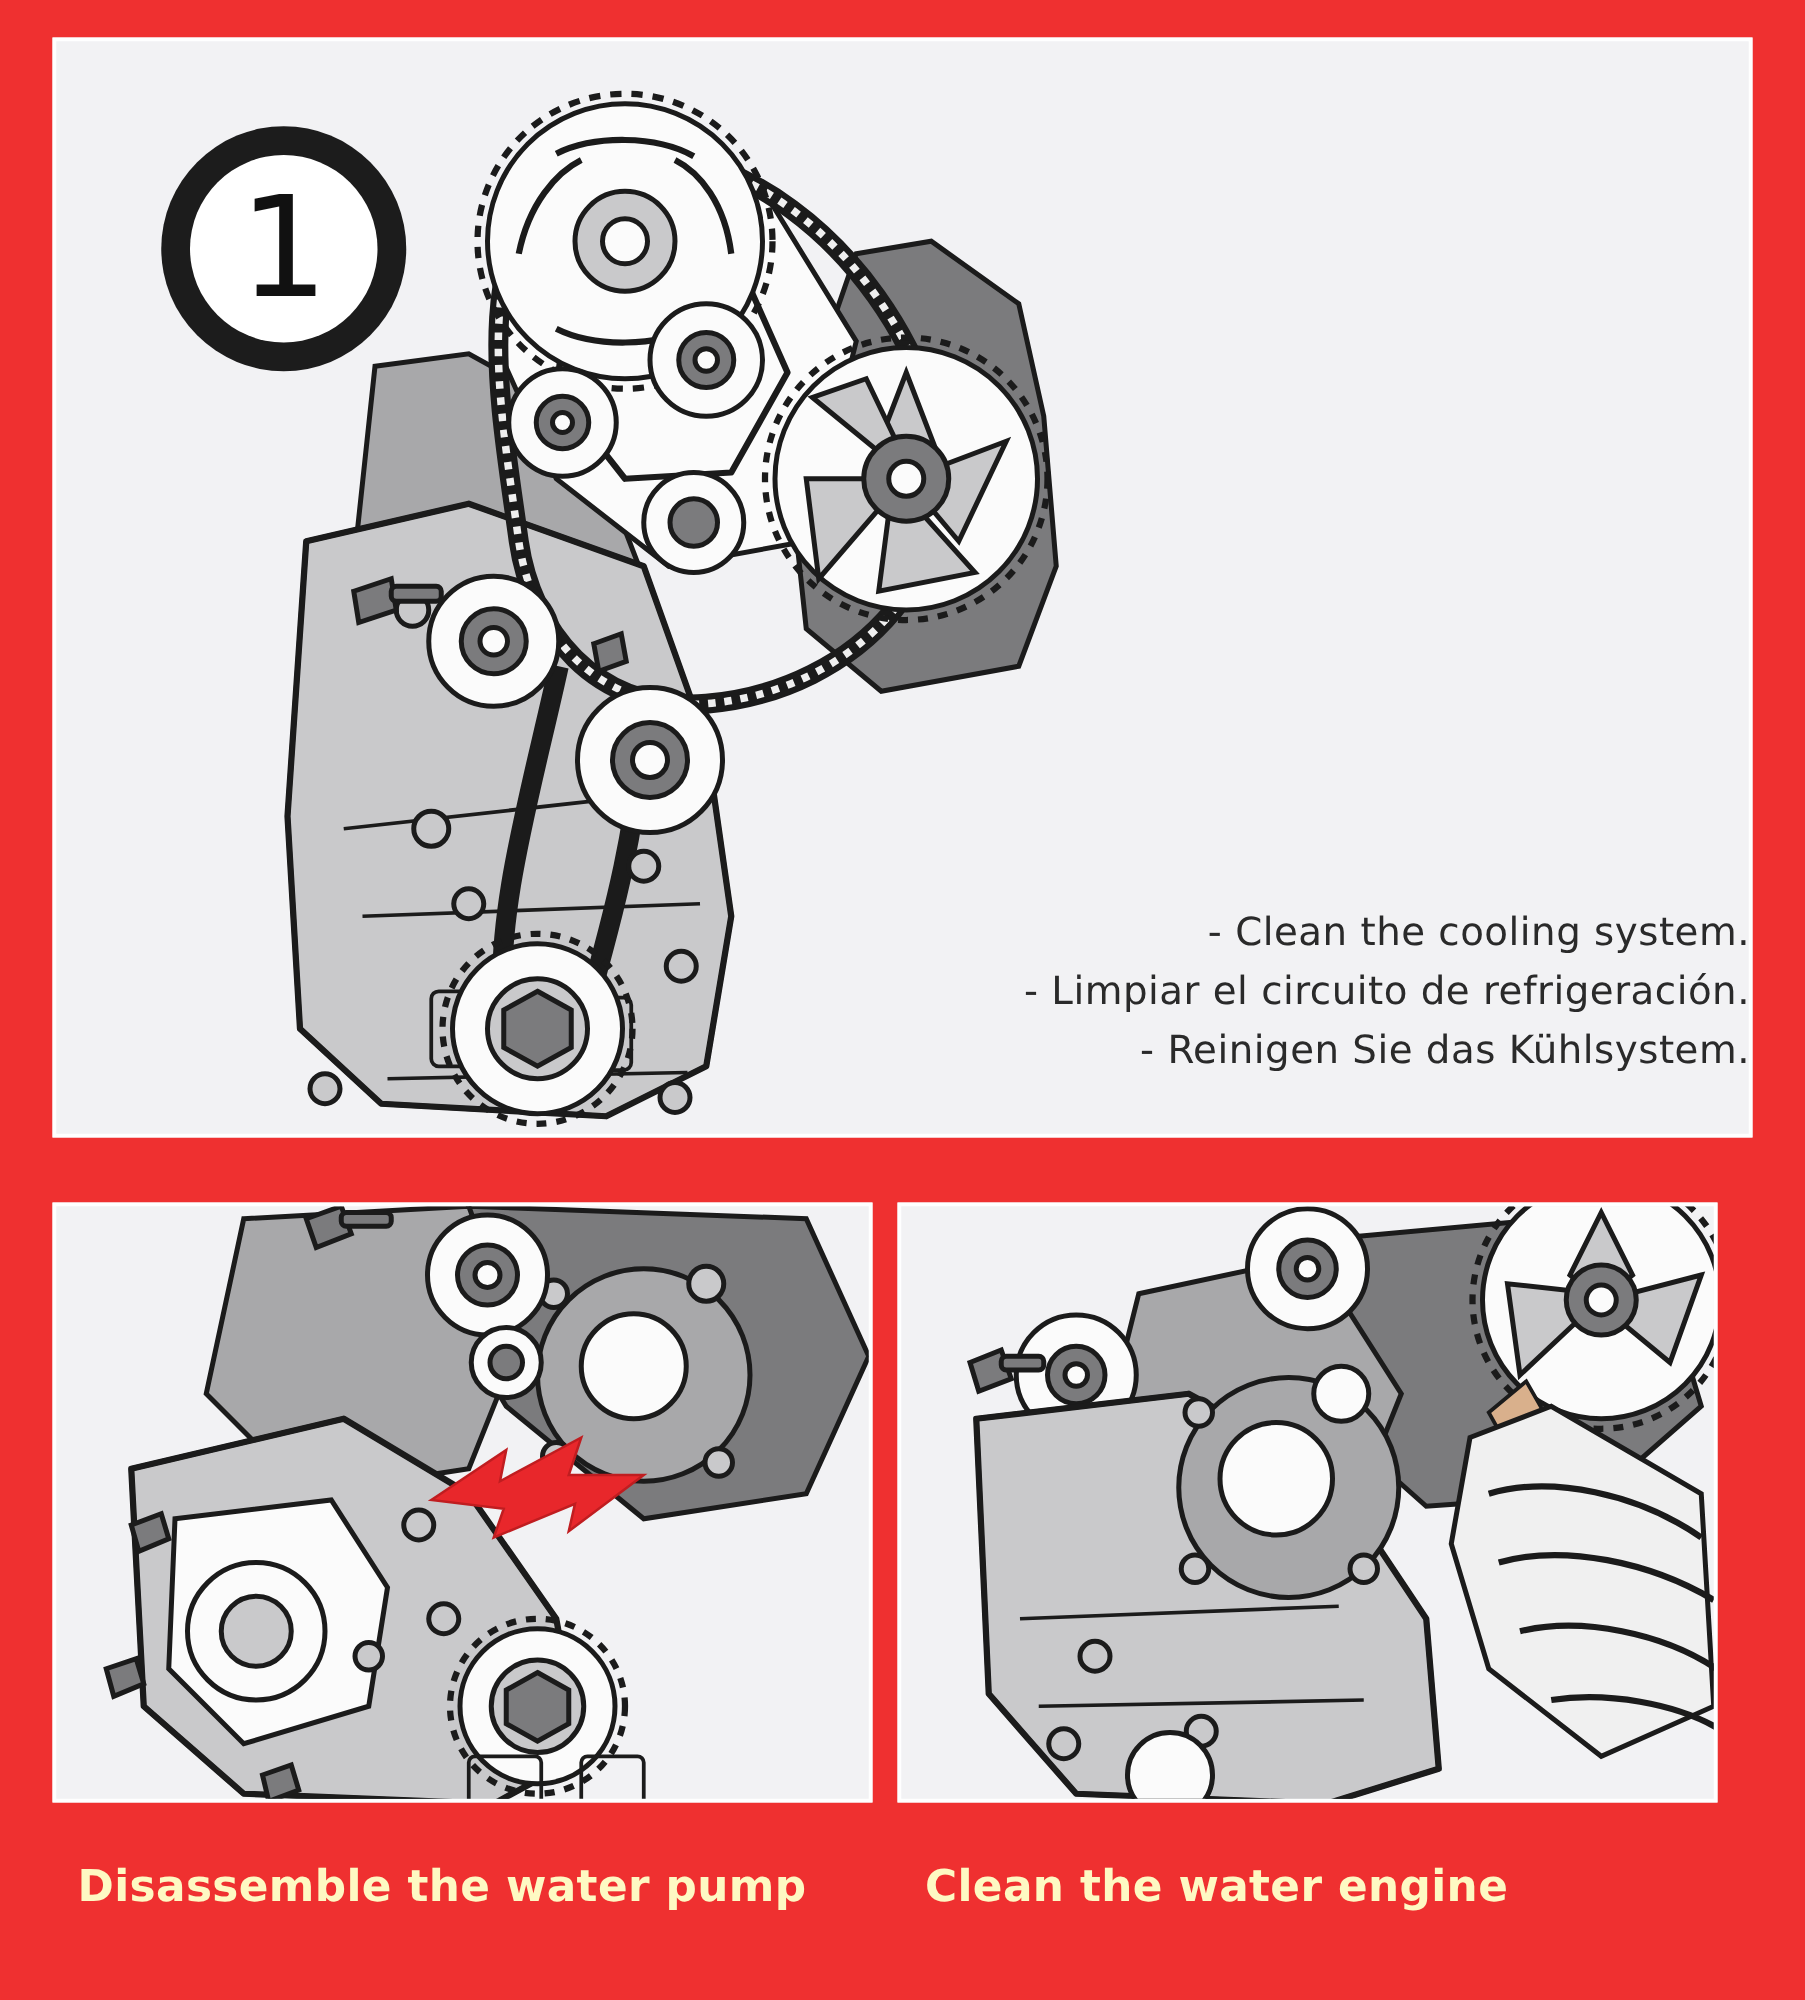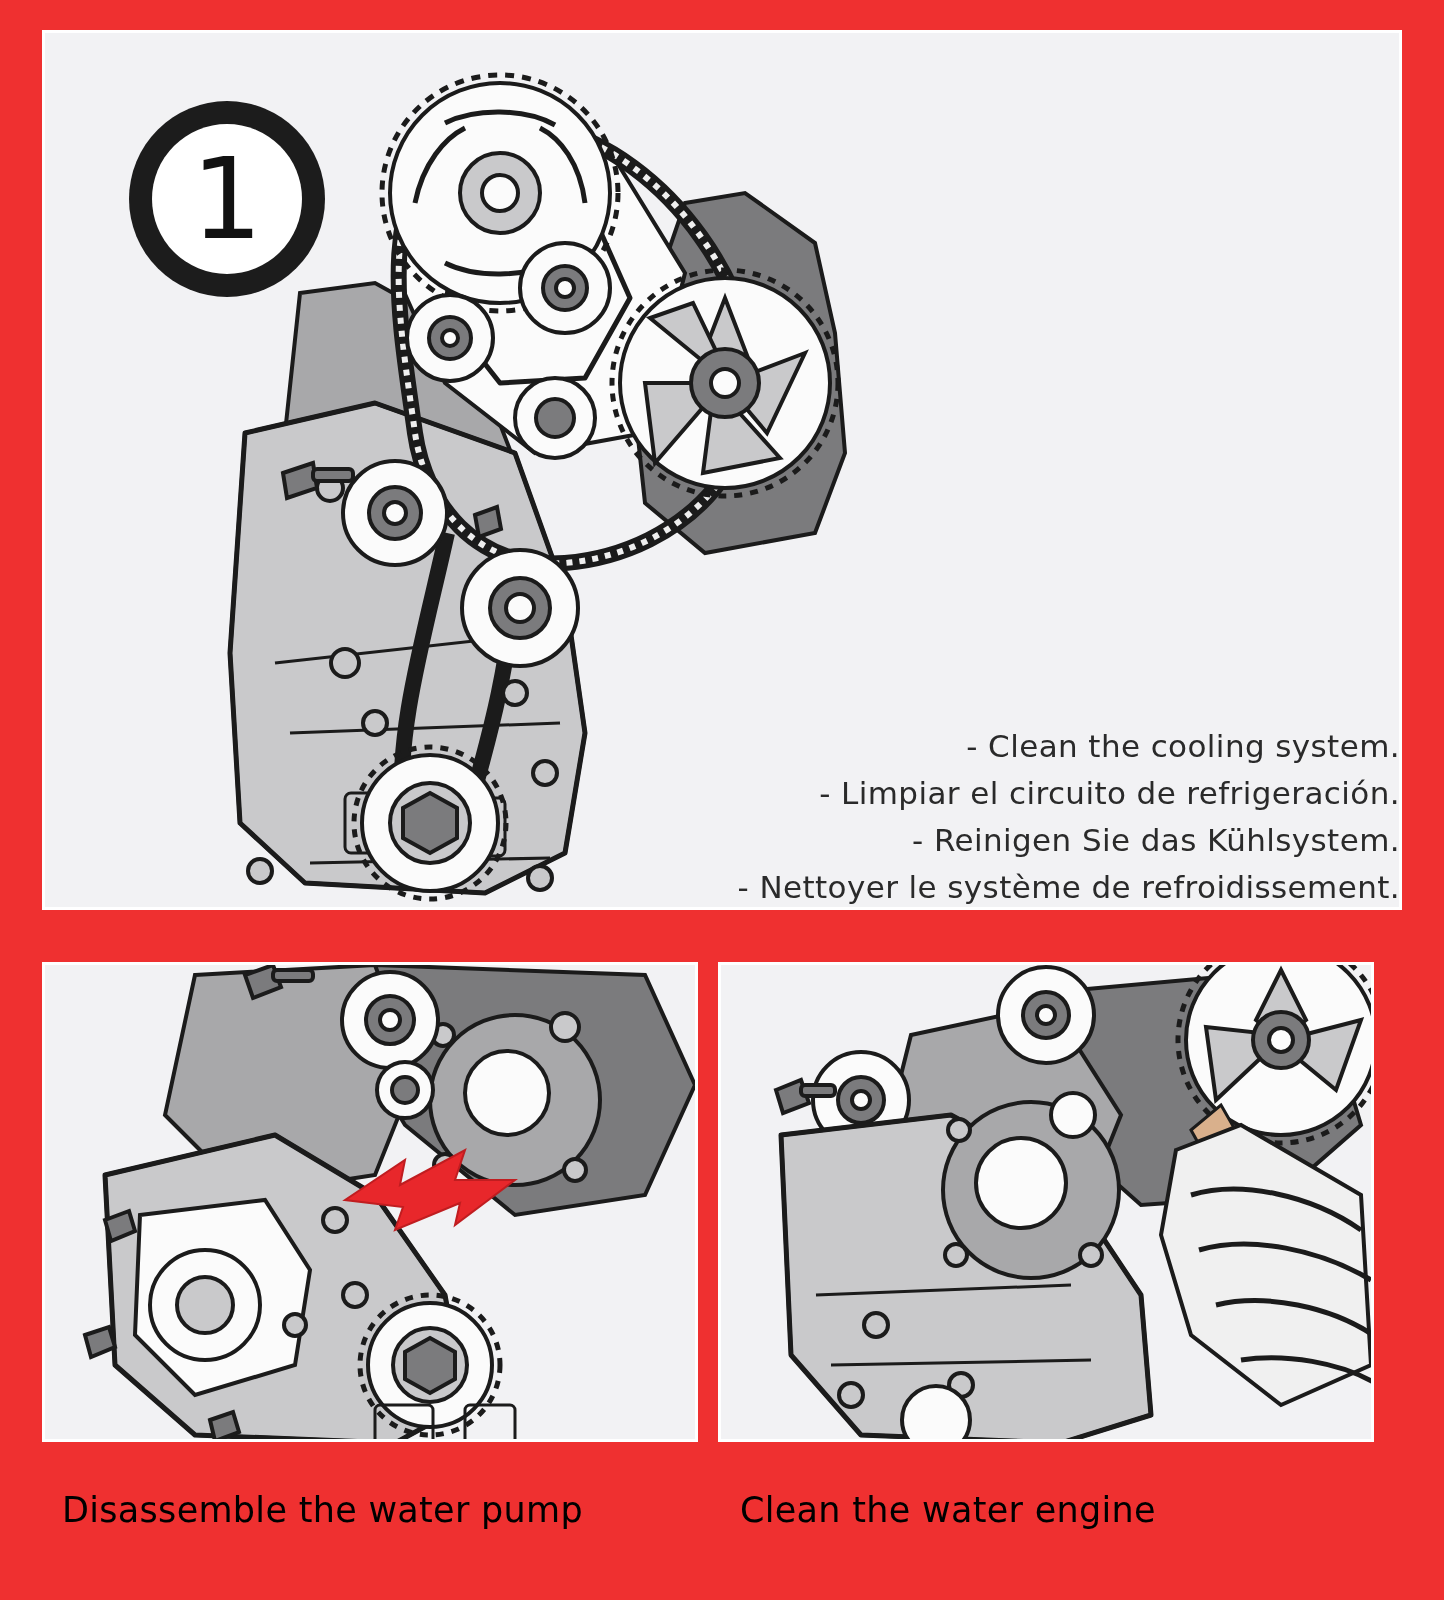--- a/index.html
+++ b/index.html
@@ -93,25 +93,26 @@
     line-height: 47px;
     white-space: nowrap;
     font-family: "DejaVu Sans", sans-serif;
     letter-spacing: 0.4px;
     text-align: right;
   }
 
   
   .caption {
     position: absolute;
-    color: #000000;
+    color: #fef9c3;
     font-size: 35px;
     font-family: "DejaVu Sans", sans-serif;
     letter-spacing: 0.3px;
     white-space: nowrap;
+    font-weight: bold;
   }
   #caption-2 { left: 62px; top: 1490px; }
   #caption-3 { left: 740px; top: 1490px; }
 
   
   svg.engine { position: absolute; left: 0; top: 0; }
   .mblk { fill: none; stroke: #1b1b1b; stroke-width: 5; stroke-linejoin: round; }
   .mblk-thin { fill: none; stroke: #1b1b1b; stroke-width: 3; }
   .fill-lgray { fill: #c9c9cb; stroke: #1b1b1b; stroke-width: 4; }
   .fill-mgray { fill: #a8a8aa; stroke: #1b1b1b; stroke-width: 4; }
@@ -211,21 +212,20 @@
     </svg>
 
     <div class="step-badge" id="badge-1">
       <div class="badge-inner">1</div>
     </div>
 
     <div id="instructions">
       <div class="line">- Clean the cooling system.</div>
       <div class="line">- Limpiar el circuito de refrigeración.</div>
       <div class="line">- Reinigen Sie das Kühlsystem.</div>
-      <div class="line">- Nettoyer le système de refroidissement.</div>
     </div>
   </div>
 
   <div class="panel" id="panel-2">
     <svg class="engine" width="656" height="480" viewBox="0 0 656 480">
 
       <path class="fill-dgray" d="M330 0 L600 10 L650 120 L600 230 L470 250 L360 160 L300 60 Z"></path>
       <path class="fill-mgray" d="M150 10 L330 0 L370 110 L330 210 L200 230 L120 150 Z"></path>
 
       <circle class="fill-mgray" cx="470" cy="135" r="85"></circle>

